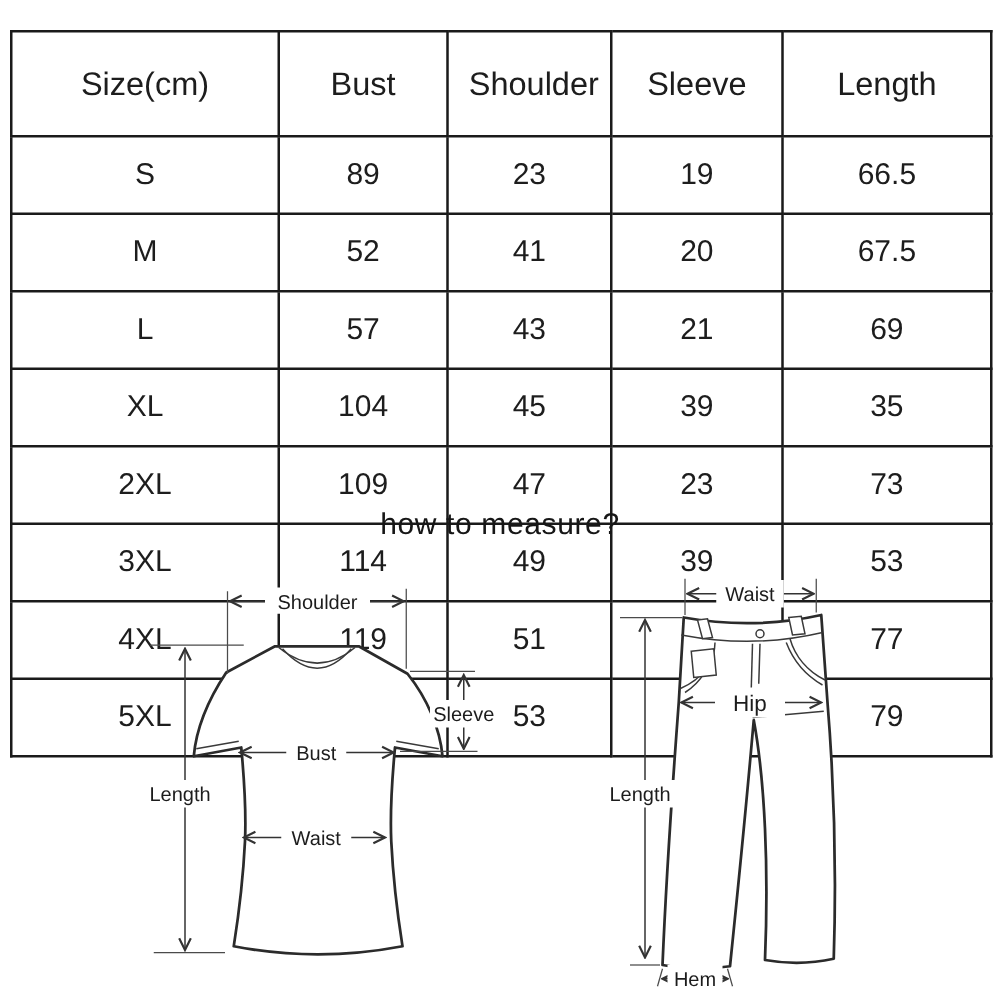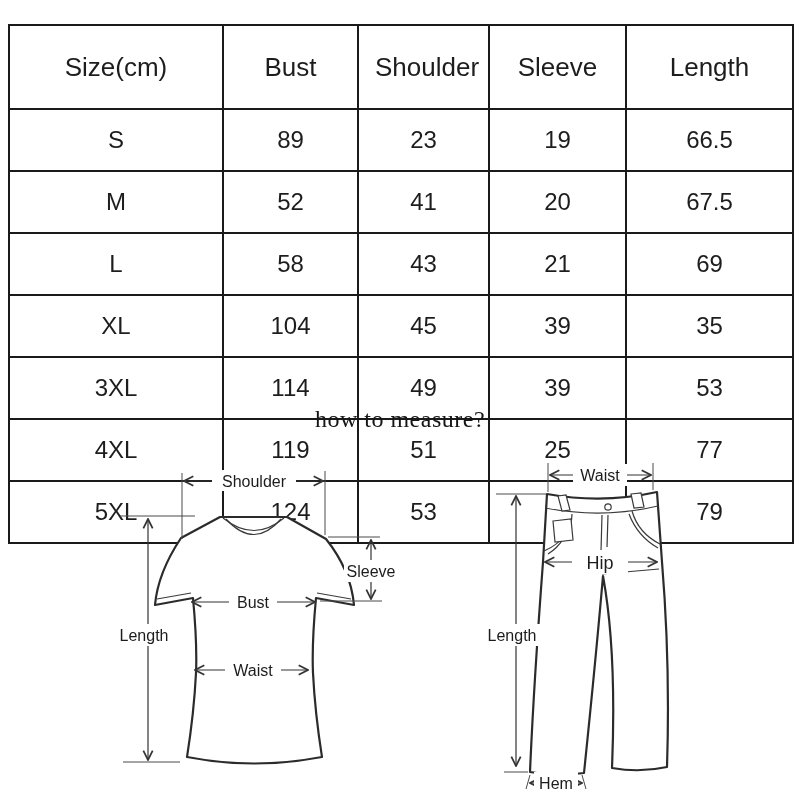--- a/index.html
+++ b/index.html
@@ -13,21 +13,21 @@
   }
   .size-chart th, .size-chart td {
     border:2px solid #1a1a1a; text-align:center; vertical-align:middle;
     color:#1d1d1d; font-weight:400; padding:16px; background:#ffffff;
     overflow:hidden; white-space:nowrap;
   }
   .size-chart th { font-size:26px; height:50px; }
   .size-chart td { font-size:24px; }
   .measure-title {
     position:absolute; top:406px; left:0; width:100%;
-    text-align:center; font-size:24px; color:#161616; letter-spacing:0.5px;font-family:Liberation Serif, serif;
+    text-align:center; font-size:24px; color:#161616; letter-spacing:0.5px;
   }
   svg.diagram { position:absolute; }
   #shirt-svg { left:90px; top:455px; }
   #pants-svg { left:460px; top:455px; }
   .garment { fill:#ffffff; stroke:#2b2b2b; stroke-width:2.2; stroke-linejoin:round; }
   .detail  { fill:none; stroke:#3a3a3a; stroke-width:1.2; }
   .detail-f{ fill:#ffffff; stroke:#3a3a3a; stroke-width:1.2; }
   .tick    { stroke:#4a4a4a; stroke-width:1; }
   .dim     { stroke:#333333; stroke-width:1.2; fill:none; }
   .mask    { fill:#ffffff; }
@@ -64,31 +64,38 @@
     </tr>
     <tr>
       <td>M</td>
       <td>52</td>
       <td>41</td>
       <td>20</td>
       <td>67.5</td>
     </tr>
     <tr>
       <td>L</td>
-      <td>58</td>
+      <td>57</td>
       <td>43</td>
       <td>21</td>
       <td>69</td>
     </tr>
     <tr>
       <td>XL</td>
       <td>104</td>
       <td>45</td>
       <td>39</td>
       <td>35</td>
+    </tr>
+    <tr>
+      <td>2XL</td>
+      <td>109</td>
+      <td>47</td>
+      <td>23</td>
+      <td>73</td>
     </tr>
     <tr>
       <td>3XL</td>
       <td>114</td>
       <td>49</td>
       <td>39</td>
       <td>53</td>
     </tr>
     <tr>
       <td>4XL</td>

